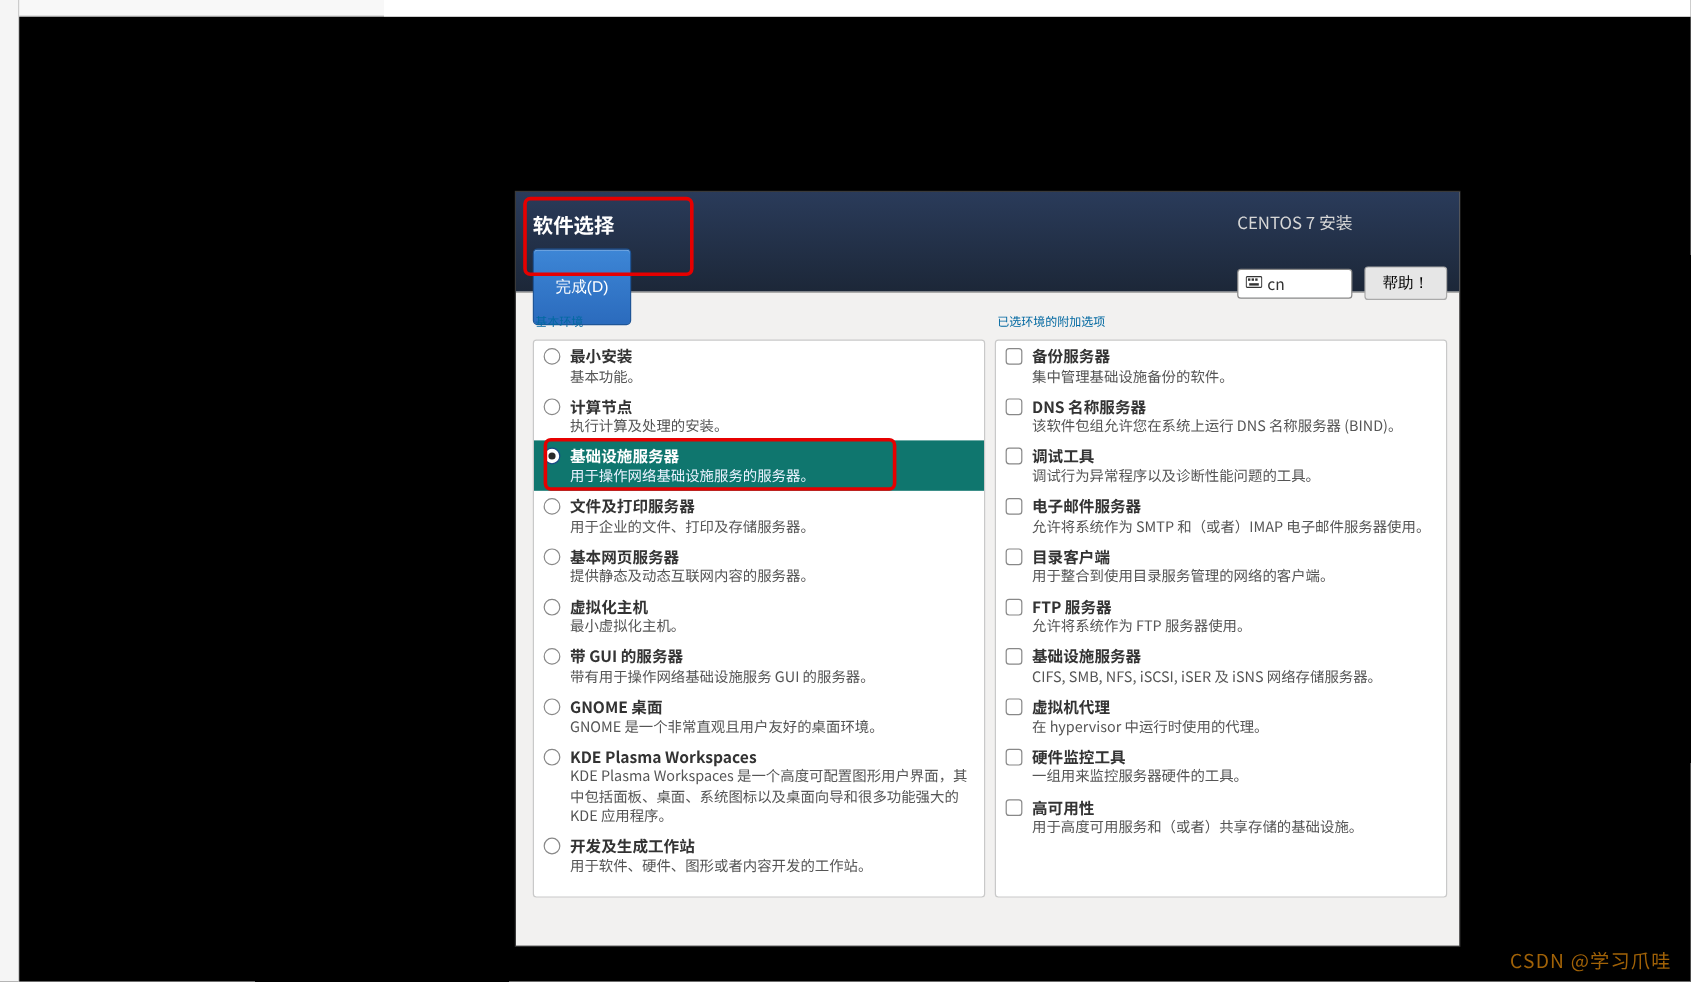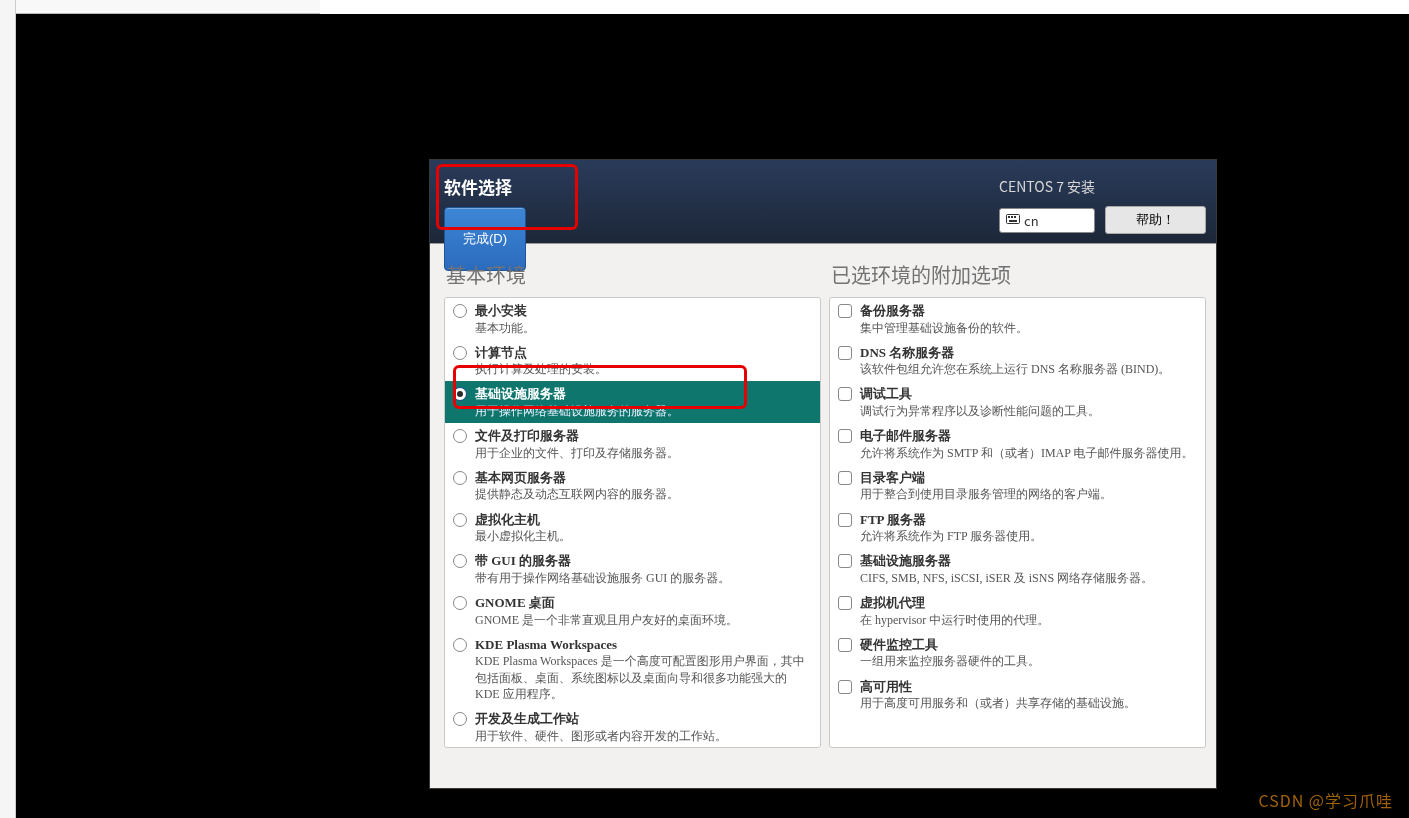--- a/index.html
+++ b/index.html
@@ -58,36 +58,36 @@
     background: linear-gradient(180deg,#3d86d6,#2b6bbd);
     color: #fff;
     border: 1px solid #1f5597;
     border-radius: 4px;
     padding: 22px 18px;
     font-size: 13px;
     cursor: pointer;
     box-shadow: inset 0 1px 0 rgba(255,255,255,.3);
   }
   .right-block { display: flex; flex-direction: column; align-items: flex-start; gap: 10px; margin-top:2px;}
-  .right-row { display: flex; gap: 10px; align-items: center; }
+  .right-row { display: flex; gap: 10px; align-items: center; margin-top: 16px; }
   .distro-label { color: #d7d7d7; font-size: 14px; }
   .kb-indicator {
     background: #fff;
     border: 1px solid #888;
     border-radius: 3px;
     padding: 2px 6px 2px 6px;
     display: flex; align-items: center; gap: 4px;
     min-width: 96px;
     font-size: 13px;
   }
   .help-btn {
     background: #e6e6e6;
     border: 1px solid #aaa;
     border-radius: 3px;
-    padding: 4px 30px;
+    padding: 4px 14px;
     font-size: 13px;
     cursor: pointer;
   }
   .red-hl-top {
     position: absolute;
     top: 4px; left: 6px;
     width: 142px; height: 66px;
     border: 3px solid #e60000;
     border-radius: 6px;
     pointer-events: none;
@@ -99,22 +99,22 @@
     gap: 8px;
     overflow: hidden;
     position: relative;
   }
   .column {
     flex: 1;
     display: flex; flex-direction: column;
     min-width: 0;
   }
   .col-heading {
-    font-size: 20px;
-    color: #737373;
+    font-size: 10px;
+    color: #0369a1;
     margin-bottom: 8px;
     padding-left: 2px;
   }
   .list-pane {
     flex: 1;
     border: 1px solid #c9c9c9;
     background: #fff;
     border-radius: 3px;
     overflow-y: auto;
     overflow-x: hidden;
@@ -143,21 +143,21 @@
   .opt.selected .marker { border-color: #184884; }
   .opt .marker.dot::after {
     content: "";
     position: absolute;
     top: 3px; left: 3px;
     width: 6px; height: 6px;
     background: #2a2a2a;
     border-radius: 50%;
   }
   .chk .marker { border-radius: 3px; }
-  .opt .txt { display: flex; flex-direction: column; line-height: 1.35; font-family: Liberation Serif, serif; }
+  .opt .txt { display: flex; flex-direction: column; line-height: 1.35; }
   .opt .name { font-weight: 700; font-size: 13px; }
   .opt .desc { font-size: 12px; color: #555; }
   .opt.selected .desc { color: #eaf2ff; }
   .red-hl-inline {
     position: absolute;
     left: 23px; top: 121px;
     width: 294px; height: 44px;
     border: 3px solid #e60000;
     border-radius: 6px;
     pointer-events: none;

